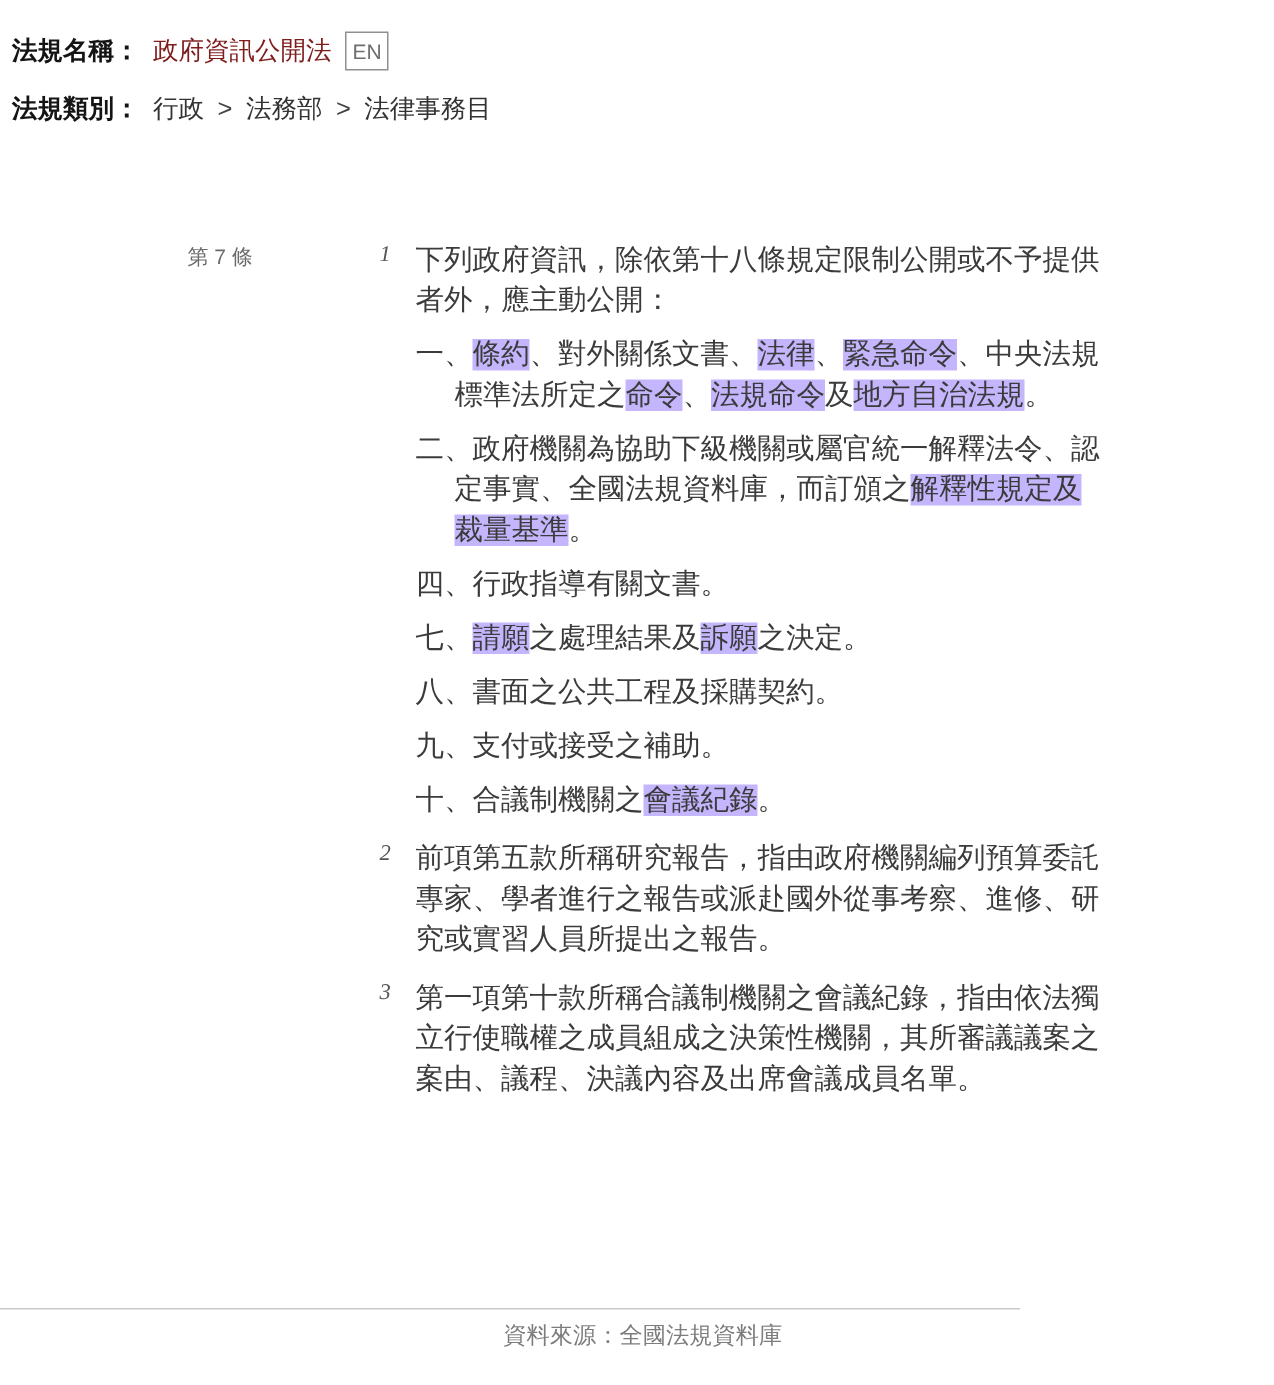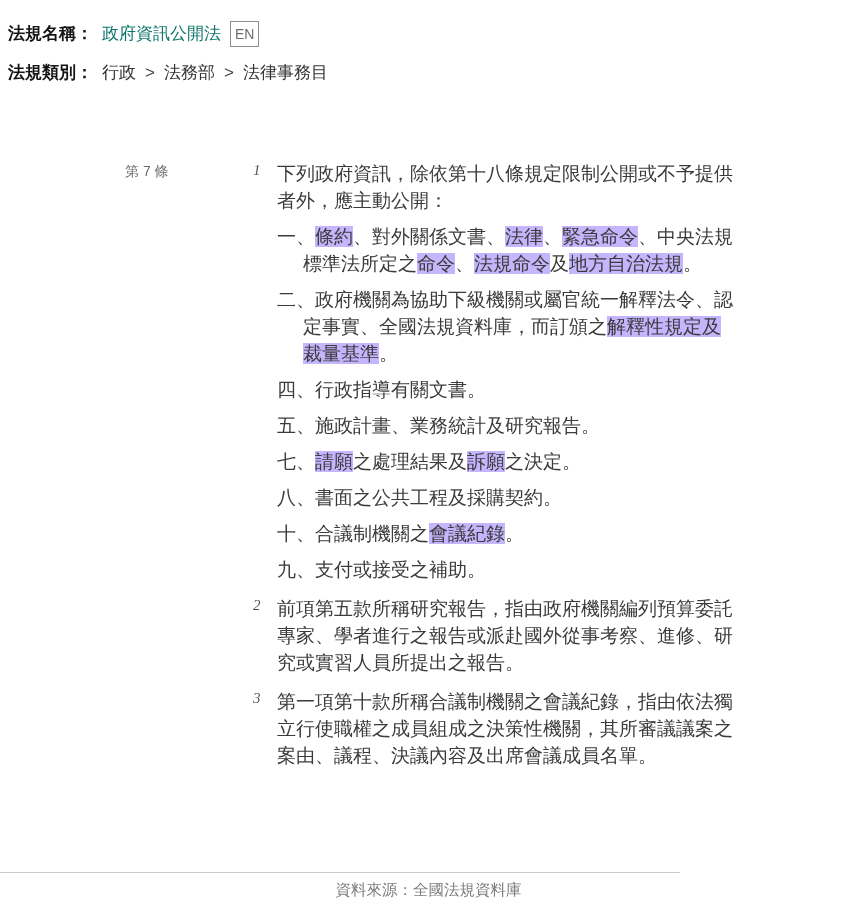--- a/index.html
+++ b/index.html
@@ -8,21 +8,21 @@
     width:849px;height:923px;
     background:#fff;
     font-family:"Liberation Sans", sans-serif;
     color:#3b3b3b;
     overflow:hidden;
   }
   
   .header{padding:21px 0 0 8px;}
   .header-row{display:flex;align-items:center;font-size:17px;line-height:20px;margin-bottom:16px;}
   .hdr-label{font-weight:bold;color:#141414;margin-right:9px;}
-  .hdr-value{color:#0f766e;}
+  .hdr-value{color:#7f1d1d;}
   .en-badge{
     display:inline-block;margin-left:9px;
     border:1px solid #8f8f8f;color:#6e6e6e;
     font-size:14px;line-height:1;padding:5px 4px 5px 4px;
     cursor:pointer;
   }
   .breadcrumb{display:flex;align-items:center;color:#333;}
   .crumb{cursor:pointer;}
   .sep{margin:0 9px;color:#444;}
   
@@ -70,25 +70,24 @@
   <div class="article">
     <div class="article-number">第 7 條</div>
     <div class="article-body" id="article-body">
         <div class="para">
           <span class="para-num">1</span>
           <div class="para-content">
             <div class="para-text"><span>下列政府資訊，除依第十八條規定限制公開或不予提供者外，應主動公開：</span></div>
             <div class="item"><span>一、</span><span class="hl">條約</span><span>、對外關係文書、</span><span class="hl">法律</span><span>、</span><span class="hl">緊急命令</span><span>、中央法規標準法所定之</span><span class="hl">命令</span><span>、</span><span class="hl">法規命令</span><span>及</span><span class="hl">地方自治法規</span><span>。</span></div>
             <div class="item"><span>二、</span><span>政府機關為協助下級機關或屬官統一解釋法令、認定事實、全國法規資料庫，而訂頒之</span><span class="hl">解釋性規定及裁量基準</span><span>。</span></div>
             <div class="item"><span>四、</span><span>行政指導有關文書。</span></div>
-            <div class="item"><span>五、</span><span>施政計畫、業務統計及研究報告。</span></div>
             <div class="item"><span>七、</span><span class="hl">請願</span><span>之處理結果及</span><span class="hl">訴願</span><span>之決定。</span></div>
             <div class="item"><span>八、</span><span>書面之公共工程及採購契約。</span></div>
+            <div class="item"><span>九、</span><span>支付或接受之補助。</span></div>
             <div class="item"><span>十、</span><span>合議制機關之</span><span class="hl">會議紀錄</span><span>。</span></div>
-            <div class="item"><span>九、</span><span>支付或接受之補助。</span></div>
           </div>
         </div>
         <div class="para">
           <span class="para-num">2</span>
           <div class="para-content">
             <div class="para-text"><span>前項第五款所稱研究報告，指由政府機關編列預算委託專家、學者進行之報告或派赴國外從事考察、進修、研究或實習人員所提出之報告。</span></div>
           </div>
         </div>
         <div class="para">
           <span class="para-num">3</span>

